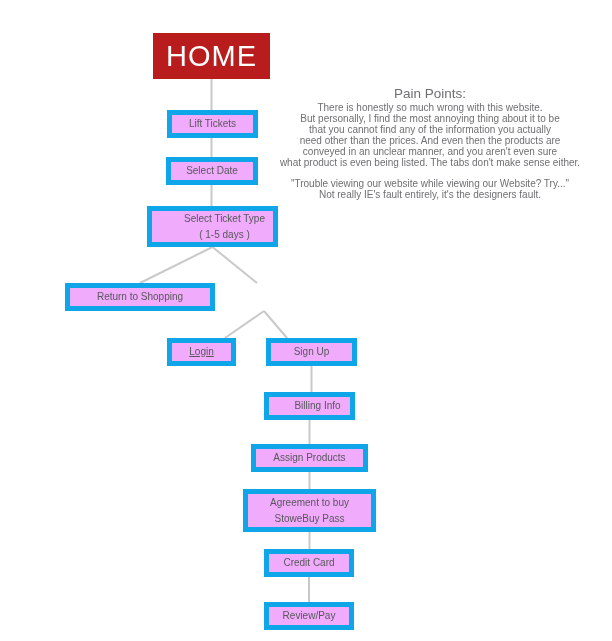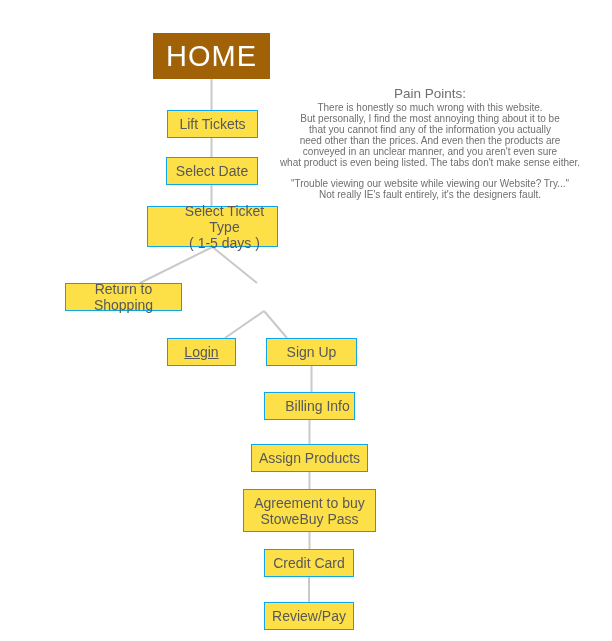--- a/index.html
+++ b/index.html
@@ -9,46 +9,46 @@
     font-family:"Liberation Sans", sans-serif;
     position:relative;
     overflow:hidden;
   }
   .canvas { position:absolute; left:0; top:0; width:612px; height:641px; }
   svg.connectors { position:absolute; left:0; top:0; z-index:0; }
 
   .node {
     position:absolute;
     z-index:1;
-    background:#fde047;
-    border:1px solid #0ea5e9;
+    background:#f0abfc;
+    border:5px solid #0ea5e9;
     color:#58585a;
-    font-size:14px;
+    font-size:10px;
     display:flex;
     flex-direction:column;
     align-items:center;
     justify-content:center;
     text-align:center;
     line-height:16px;
     box-sizing:border-box;
   }
   .node.root {
-    background:#a16207;
+    background:#b91c1c;
     border:none;
     color:#ffffff;
     font-size:29px;
     letter-spacing:1px;
     line-height:46px;
   }
 
   .n-home      { left:153px; top:33px;  width:117px; height:46px; }
   .n-lift      { left:167px; top:110px; width:91px;  height:28px; }
   .n-date      { left:166px; top:157px; width:92px;  height:28px; }
   .n-type      { left:147px; top:206px; width:131px; height:41px;padding-left:24px; }
-  .n-return    { left:65px;  top:283px; width:117px; height:28px; }
+  .n-return    { left:65px;  top:283px; width:150px; height:28px; }
   .n-checkout  { left:219px; top:283px; width:90px;  height:28px; }
   .n-login     { left:167px; top:338px; width:69px;  height:28px;text-decoration:underline; }
   .n-signup    { left:266px; top:338px; width:91px;  height:28px; }
   .n-billing   { left:264px; top:392px; width:91px;  height:28px;padding-left:16px; }
   .n-assign    { left:251px; top:444px; width:117px; height:28px; }
   .n-agreement { left:243px; top:489px; width:133px; height:43px; }
   .n-credit    { left:264px; top:549px; width:90px;  height:28px; }
   .n-review    { left:264px; top:602px; width:90px;  height:28px; }
 
   .pain {

